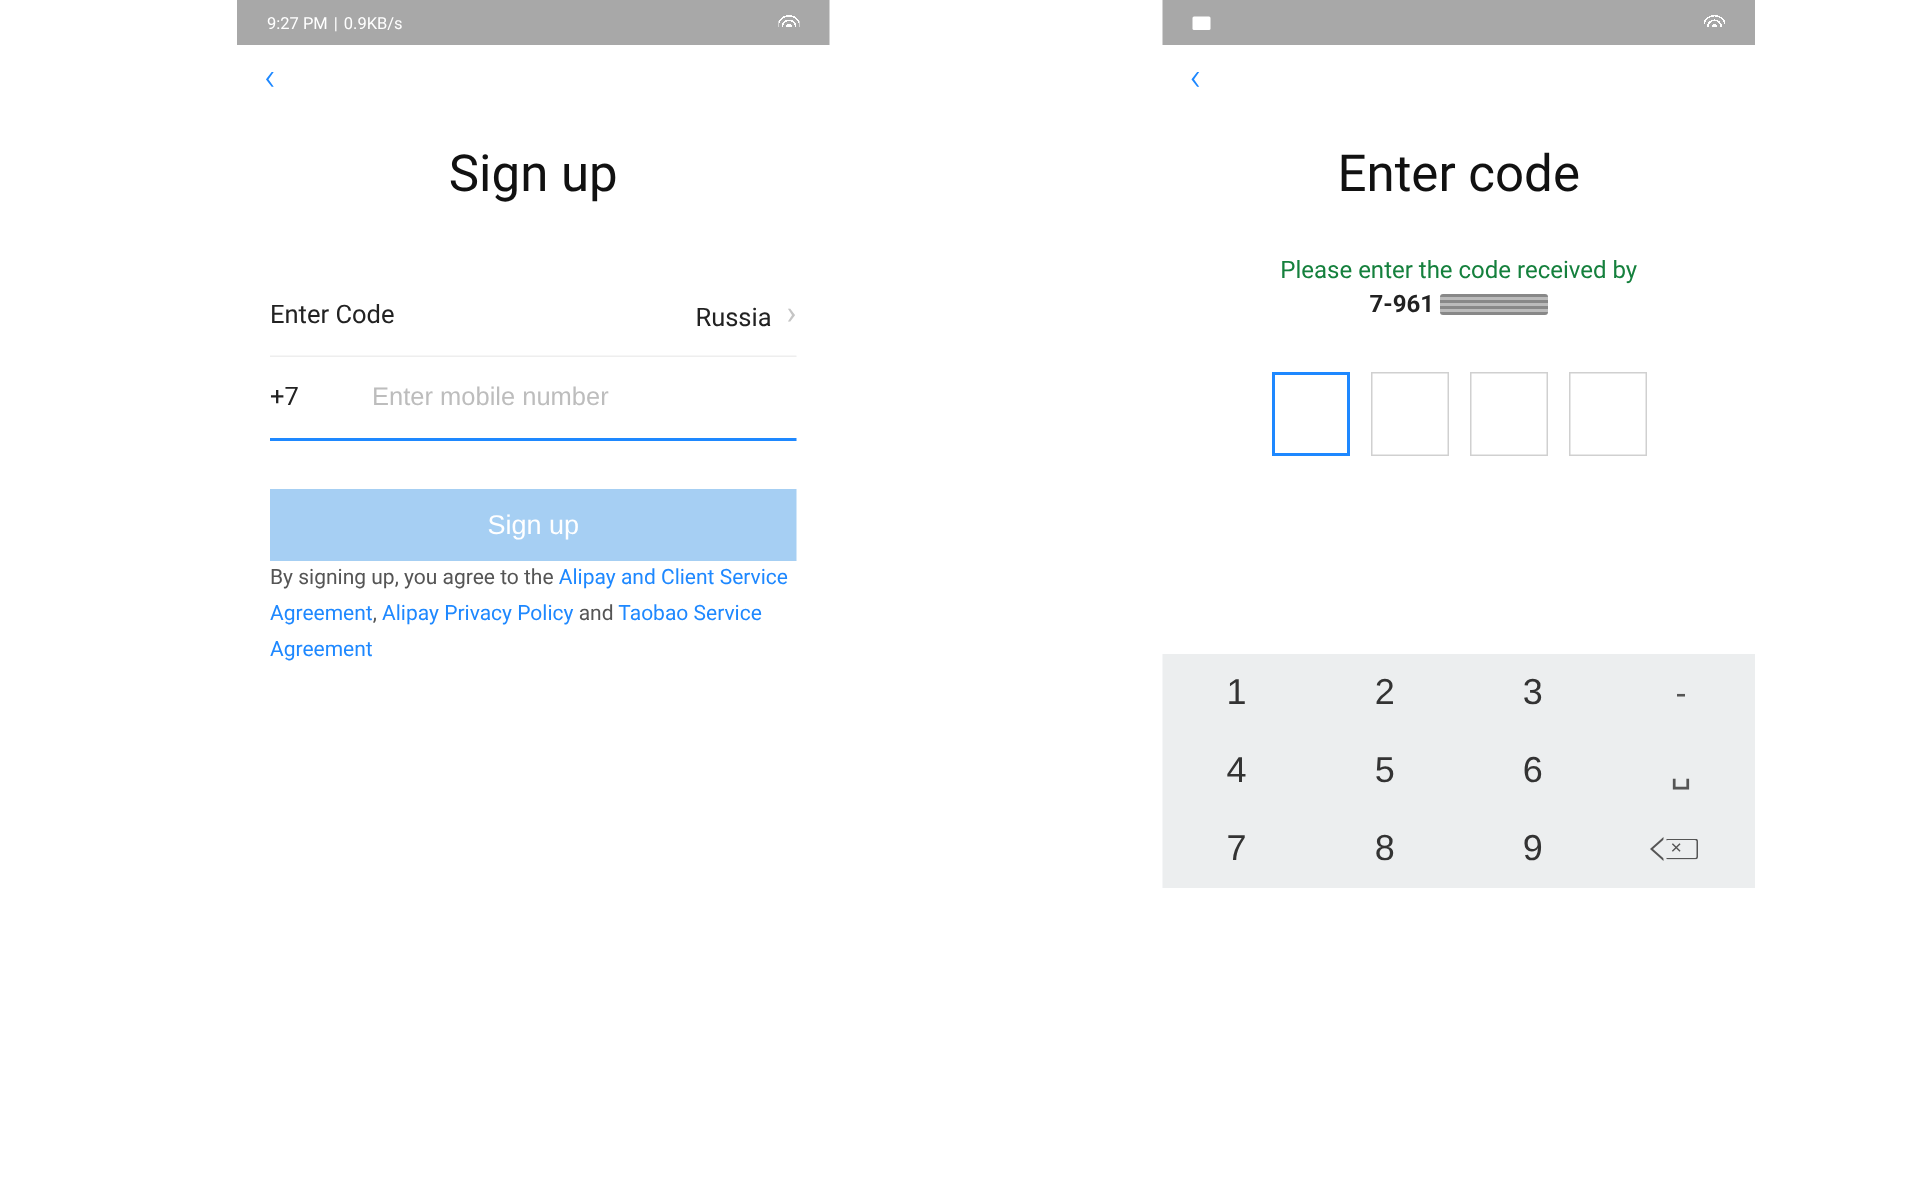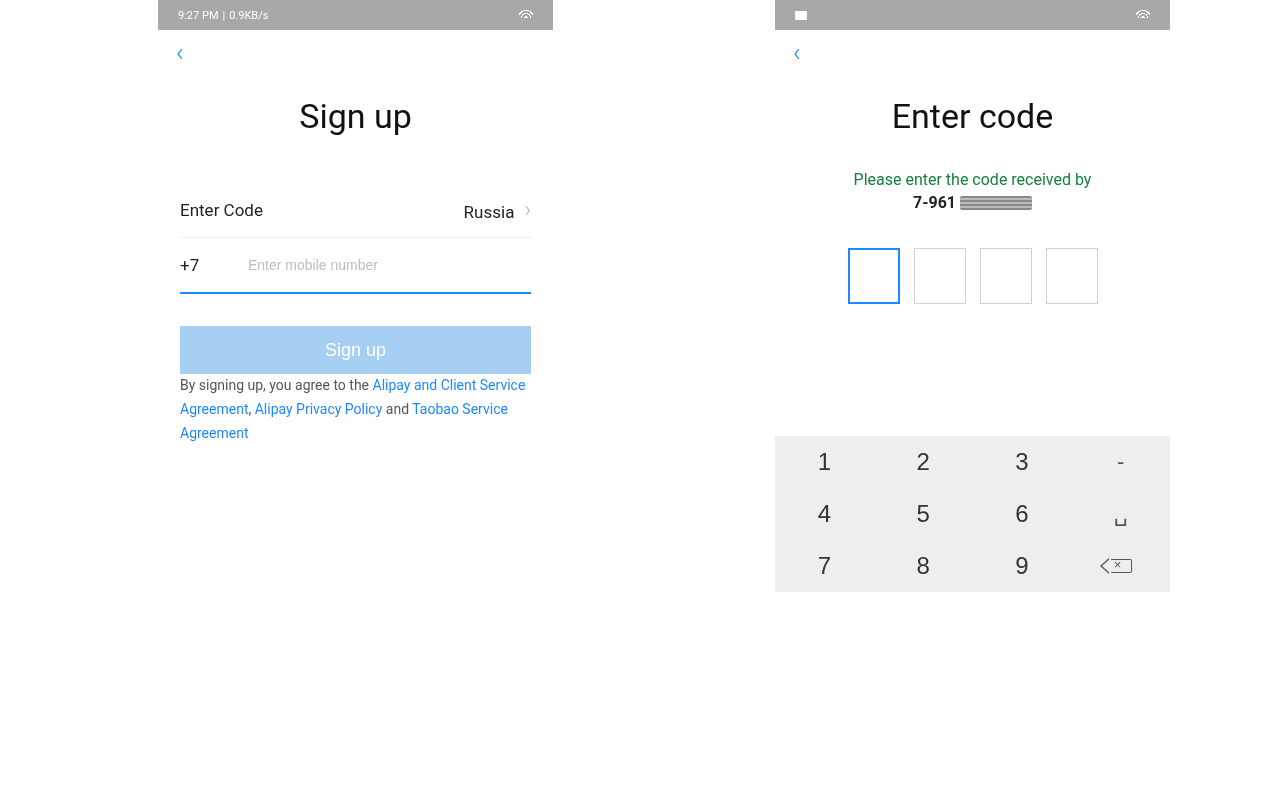--- a/index.html
+++ b/index.html
@@ -84,21 +84,21 @@
     .phone-input-row {
       display: flex;
       align-items: center;
       height: 56px;
       border-bottom: 2px solid #1e88ff;
       gap: 28px;
     }
     .prefix { font-size: 17px; color: #222; min-width: 40px; }
     .phone-input {
       border: none; outline: none;
-      font-size: 14px; color: #222;
+      font-size: 17px; color: #222;
       flex: 1; background: transparent;
     }
     .phone-input::placeholder { color: #bdbdbd; }
     .primary-btn {
       width: 100%; height: 48px;
       background: #a6cff3;
       color: #ffffff;
       border: none;
       font-size: 18px;
       margin-top: 32px;

